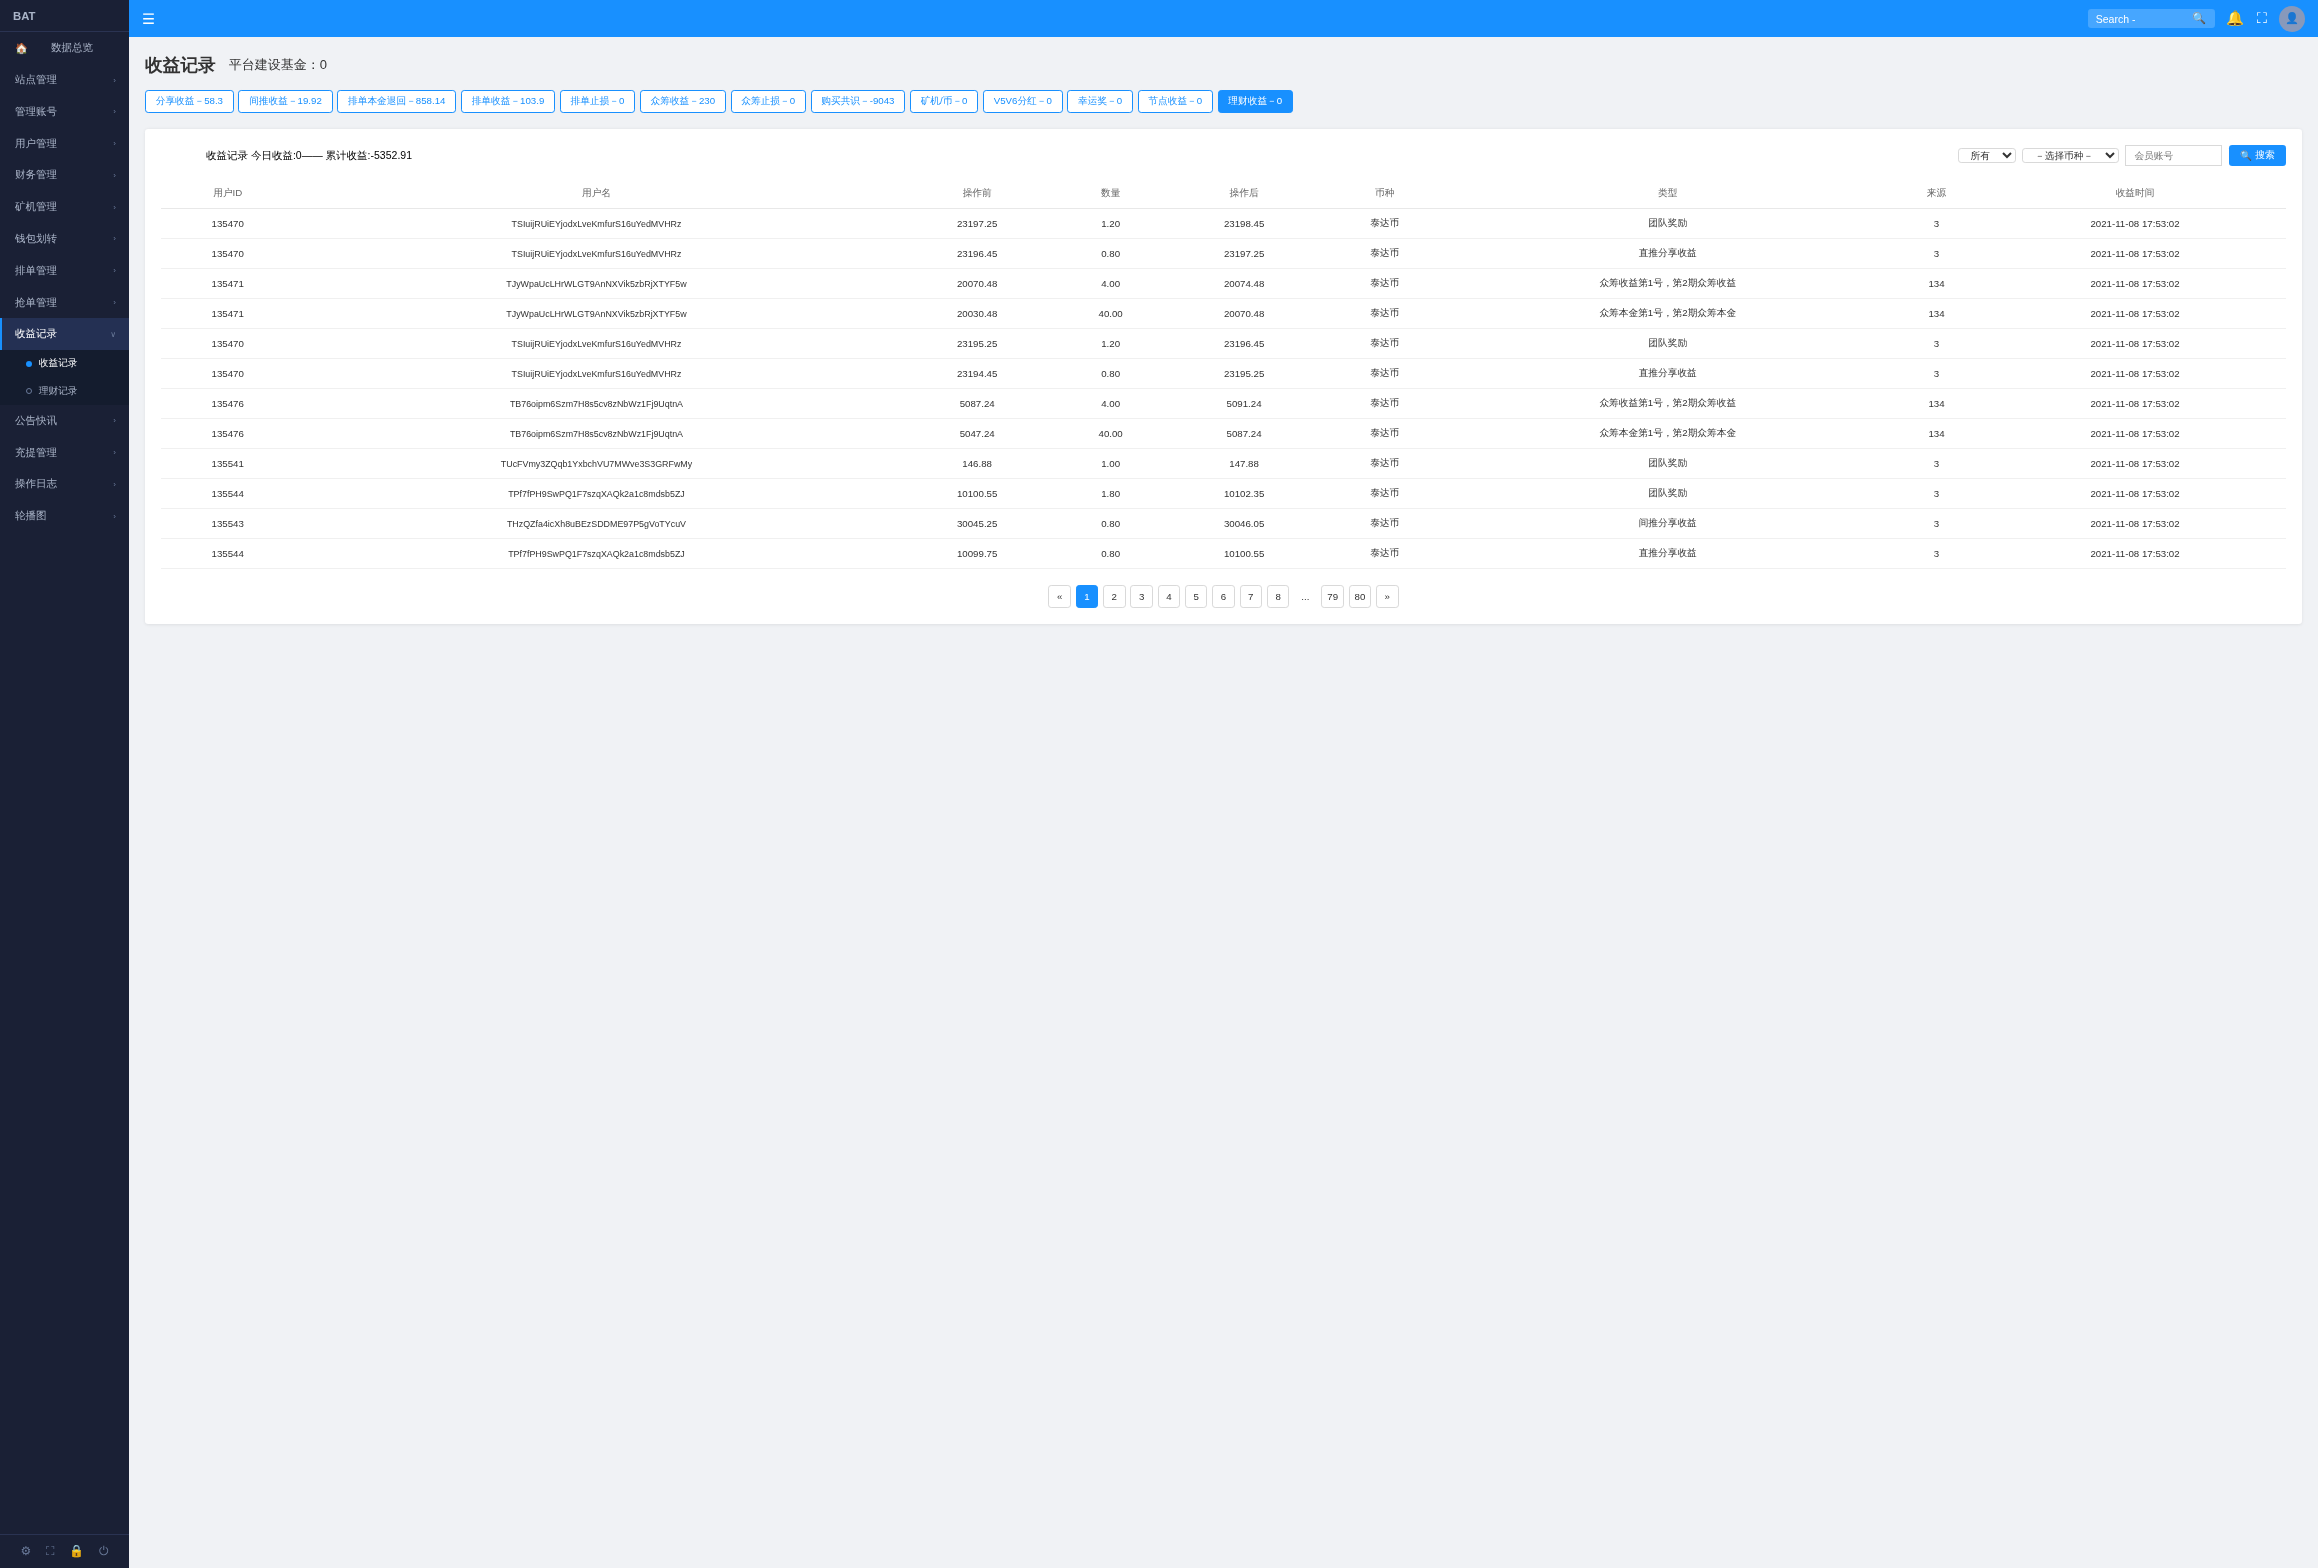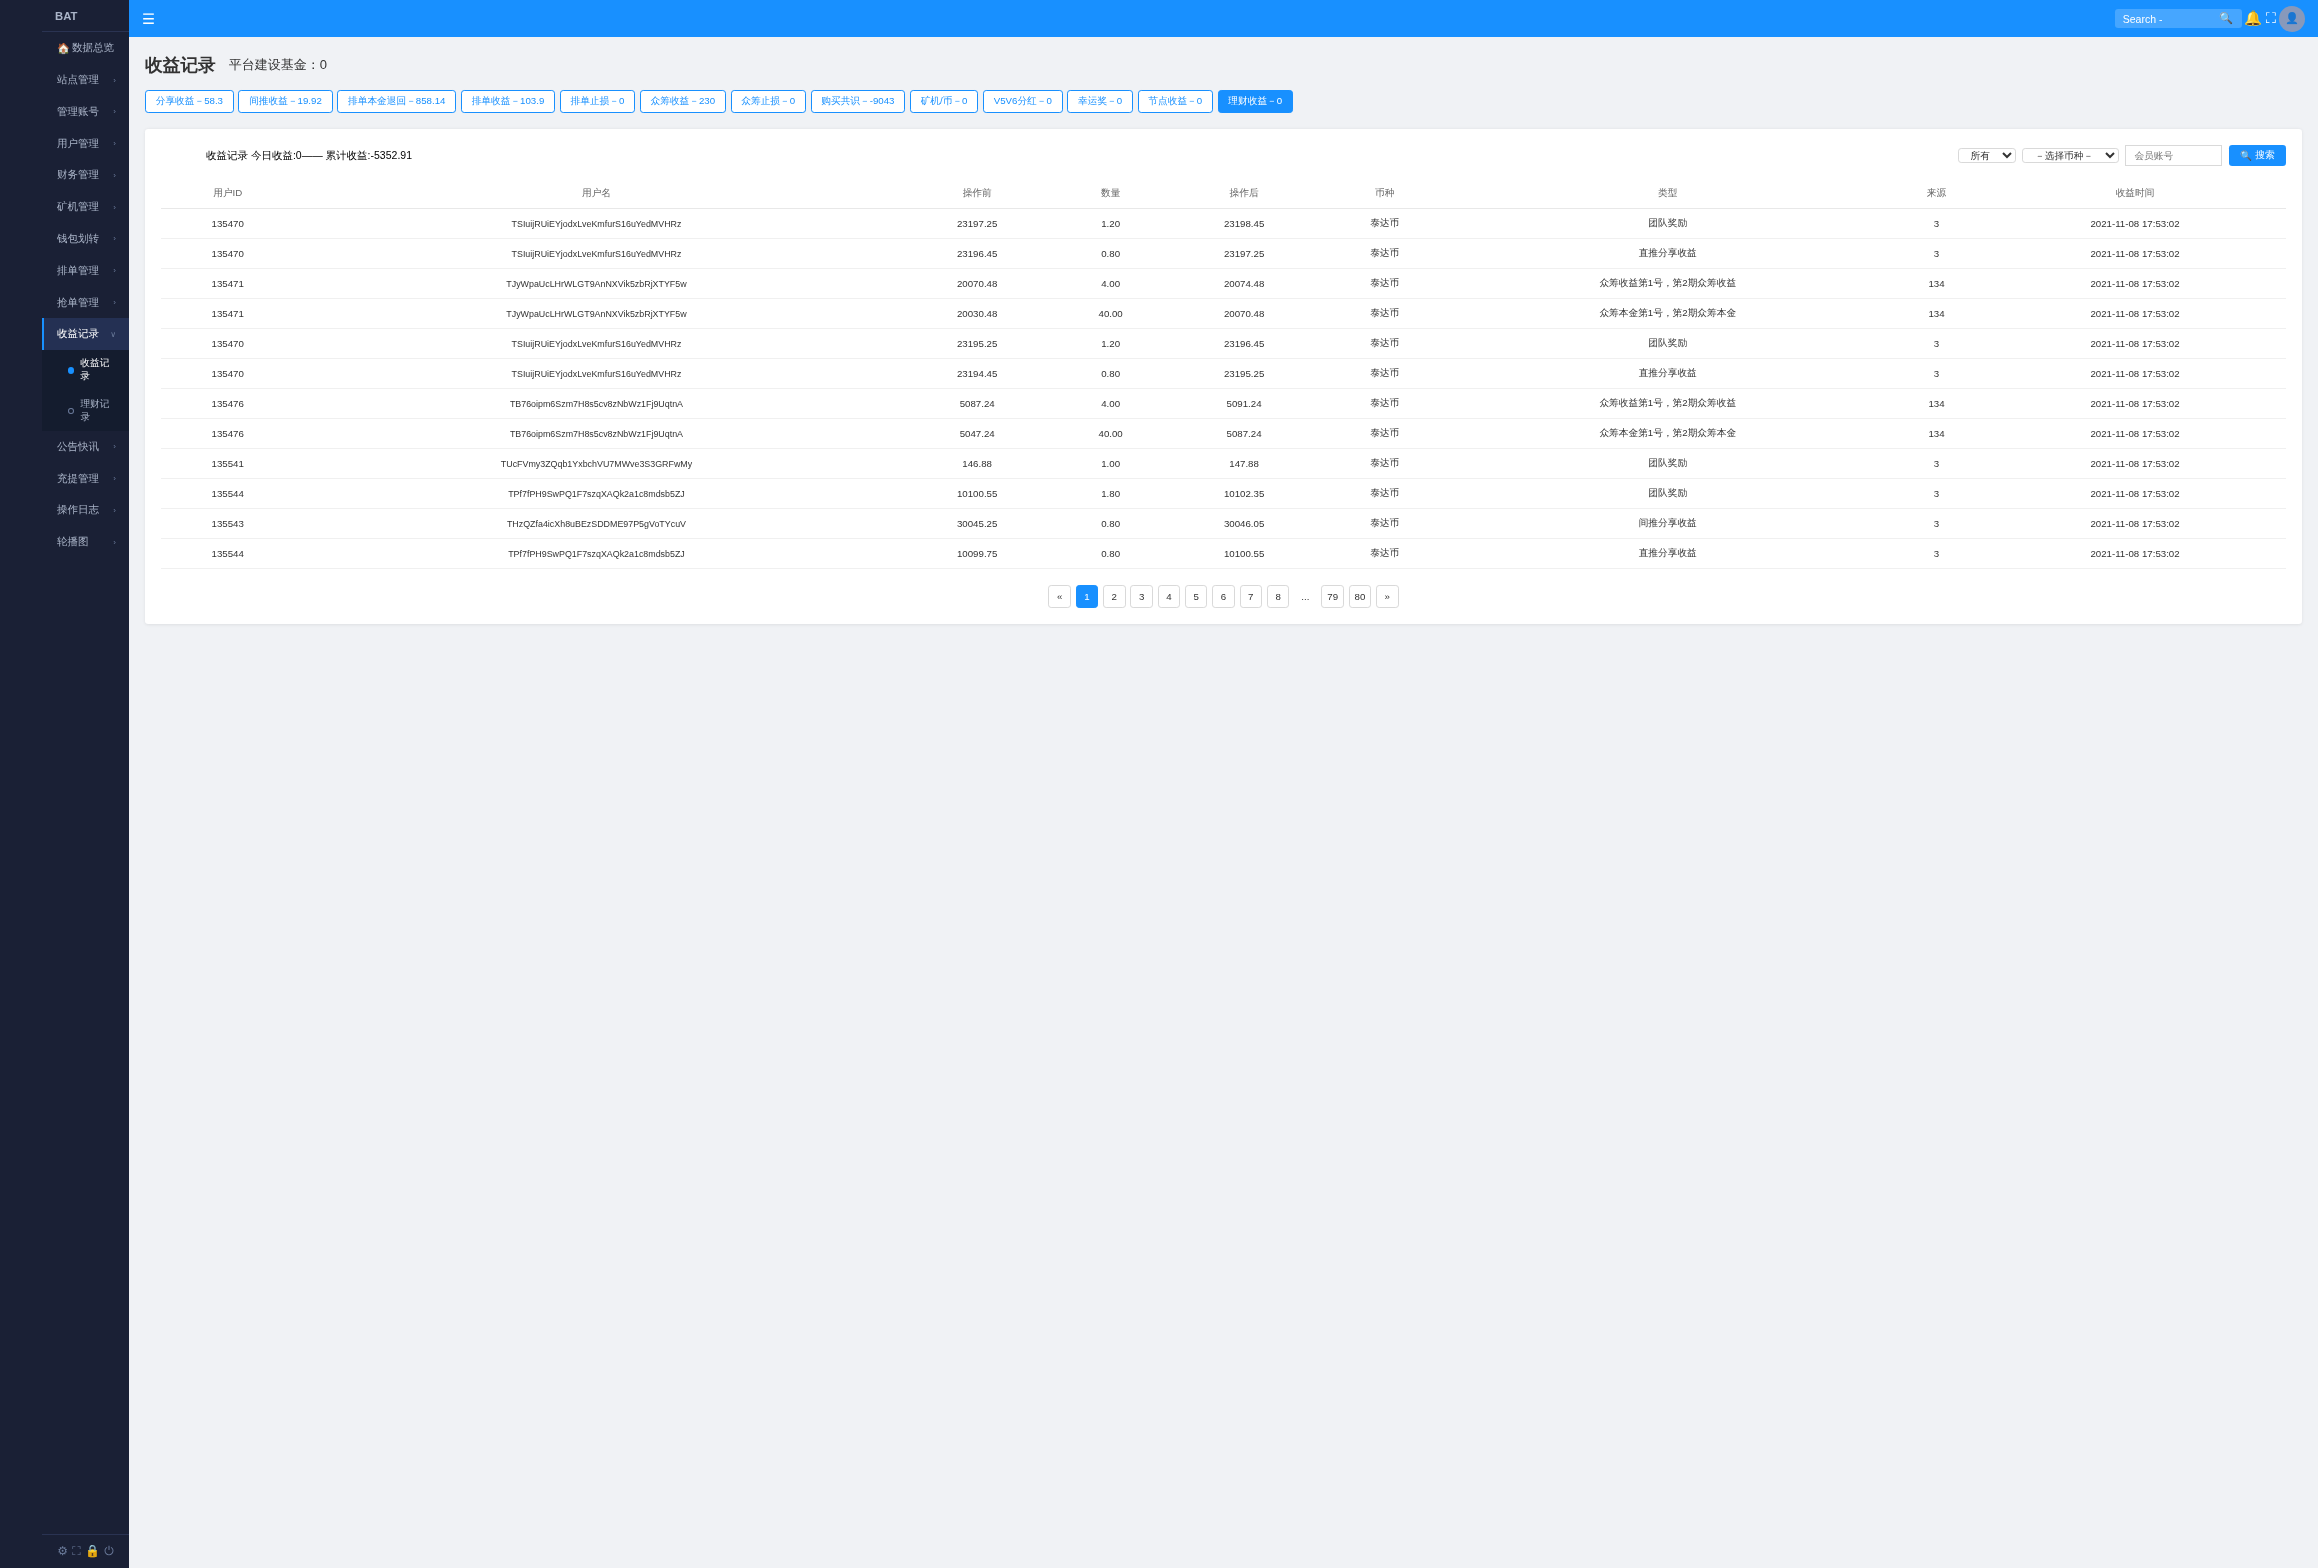--- a/index.html
+++ b/index.html
@@ -8,21 +8,20 @@
     
     .sidebar {
       width: 129px;
       min-width: 129px;
       background: #1a2035;
       color: #fff;
       display: flex;
       flex-direction: column;
       height: 100vh;
       overflow-y: auto;
-      padding-left: 42px;
     }
     .sidebar-logo {
       padding: 9.7px 13px;
       font-size: 11.3px;
       font-weight: bold;
       color: #aab4c8;
       border-bottom: 0.8px solid #2a3352;
     }
     .sidebar-menu { flex: 1; }
     .sidebar-item {
@@ -74,21 +73,21 @@
       background: #1890ff;
       height: 37px;
       display: flex;
       align-items: center;
       padding: 0 13px;
       justify-content: space-between;
       flex-shrink: 0;
     }
     .topbar-left { display: flex; align-items: center; gap: 9.7px; }
     .topbar-menu-icon { color: #fff; font-size: 14.5px; cursor: pointer; }
-    .topbar-right { display: flex; align-items: center; gap: 3px; }
+    .topbar-right { display: flex; align-items: center; gap: 12px; }
     .search-box {
       display: flex; align-items: center;
       background: rgba(255,255,255,0.2);
       border-radius: 3.2px;
       padding: 3.2px 8px;
       color: #fff;
     }
     .search-box input {
       background: transparent; border: none; outline: none;
       color: #fff; font-size: 10.5px; width: 97px;

